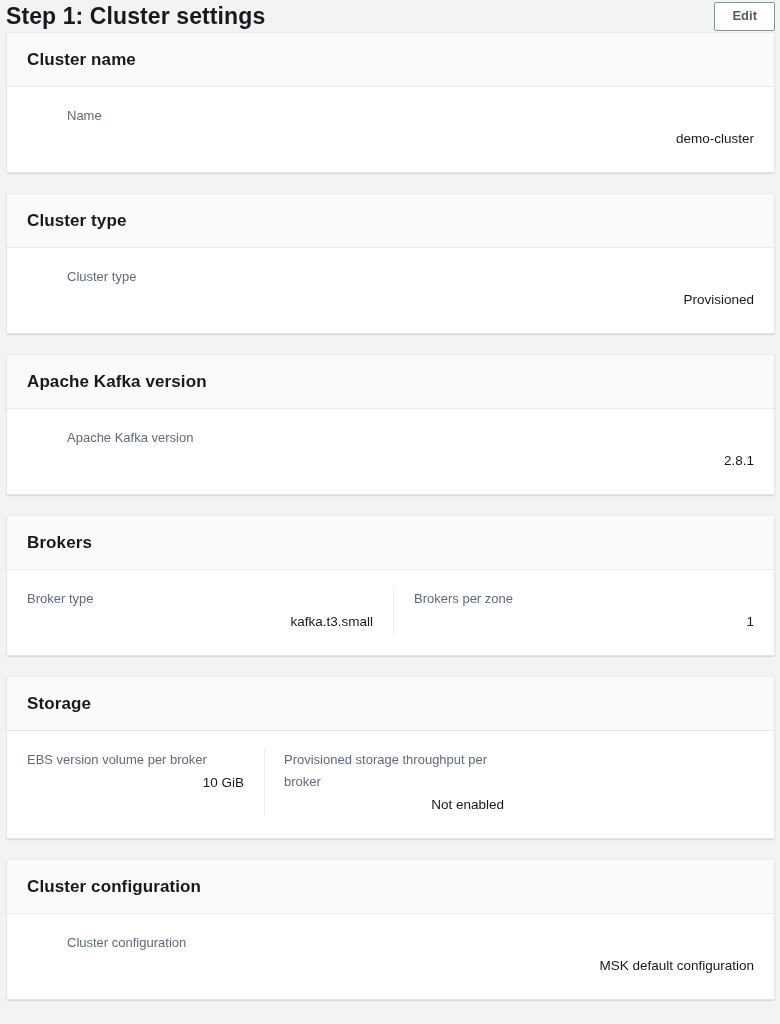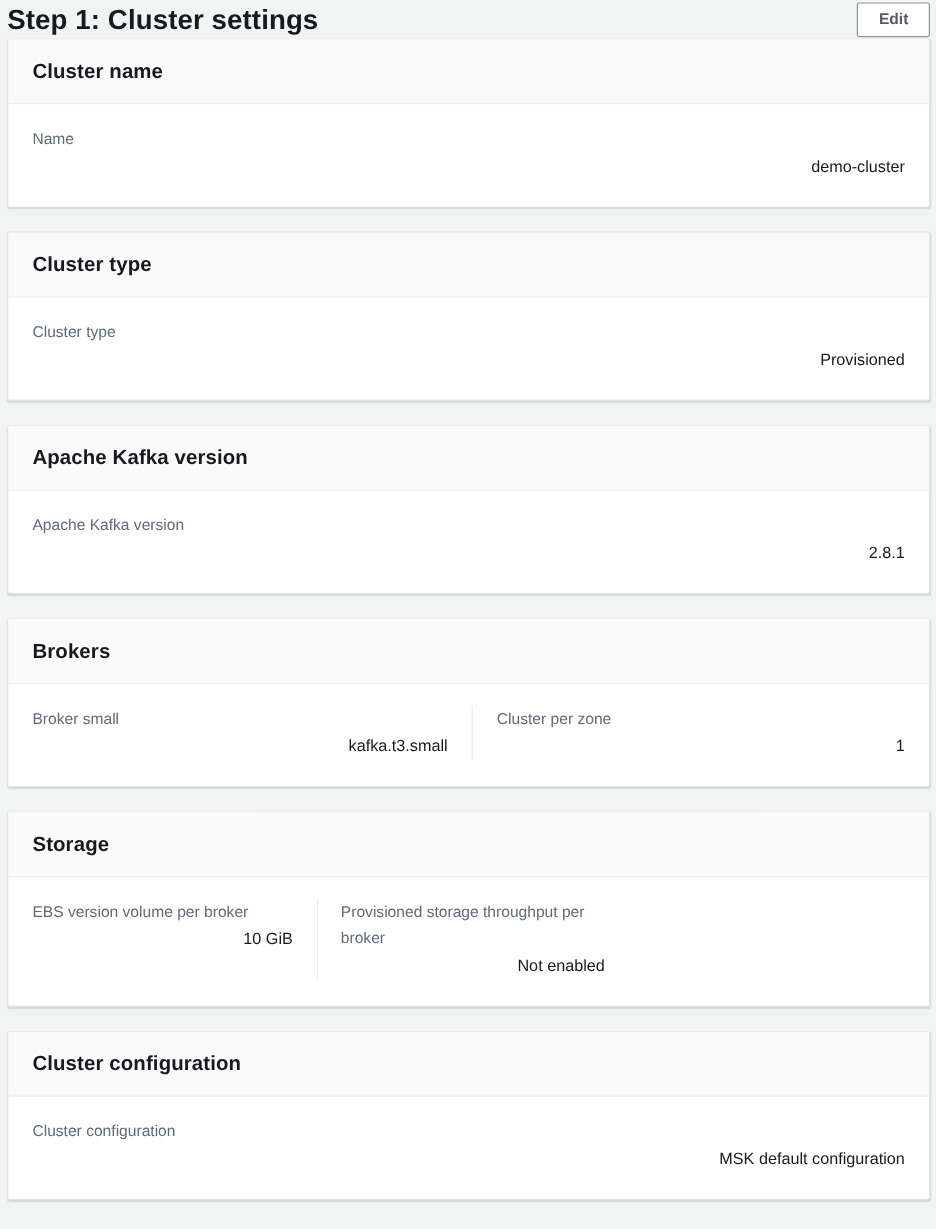--- a/index.html
+++ b/index.html
@@ -90,21 +90,21 @@
     display: flex;
     align-items: stretch;
   }
   .col {
     box-sizing: border-box;
   }
   .col + .col {
     border-left: 1px solid #eaeded;
   }
   
-  .cols.one .col { flex: 1 1 100%; }
+  .cols.one .col { flex: 1 1 100%; margin-left: 40px; }
   
   .cols.two .col:nth-child(1) { flex: 0 0 366px; padding-right: 20px; }
   .cols.two .col:nth-child(2) { flex: 1 1 auto; padding-left: 20px; }
   
   .cols.three .col:nth-child(1) { flex: 0 0 237px; padding-right: 20px; }
   .cols.three .col:nth-child(2) { flex: 0 0 260px; padding-left: 19px; padding-right: 20px; }
   .cols.three .col:nth-child(3) { flex: 1 1 auto; padding-left: 18px; }
 
   .field-label {
     font-size: 13px;
@@ -172,25 +172,25 @@
           </div>
         </div>
       </div>
       <div class="card">
         <div class="card-header">
           <div class="card-header-title">Brokers</div>
         </div>
         <div class="card-body">
           <div class="cols two">
             <div class="col">
-              <div class="field-label">Broker small</div>
+              <div class="field-label">Broker type</div>
               <div class="field-value">kafka.t3.small</div>
             </div>
             <div class="col">
-              <div class="field-label">Cluster per zone</div>
+              <div class="field-label">Brokers per zone</div>
               <div class="field-value">1</div>
             </div>
           </div>
         </div>
       </div>
       <div class="card">
         <div class="card-header">
           <div class="card-header-title">Storage</div>
         </div>
         <div class="card-body">

